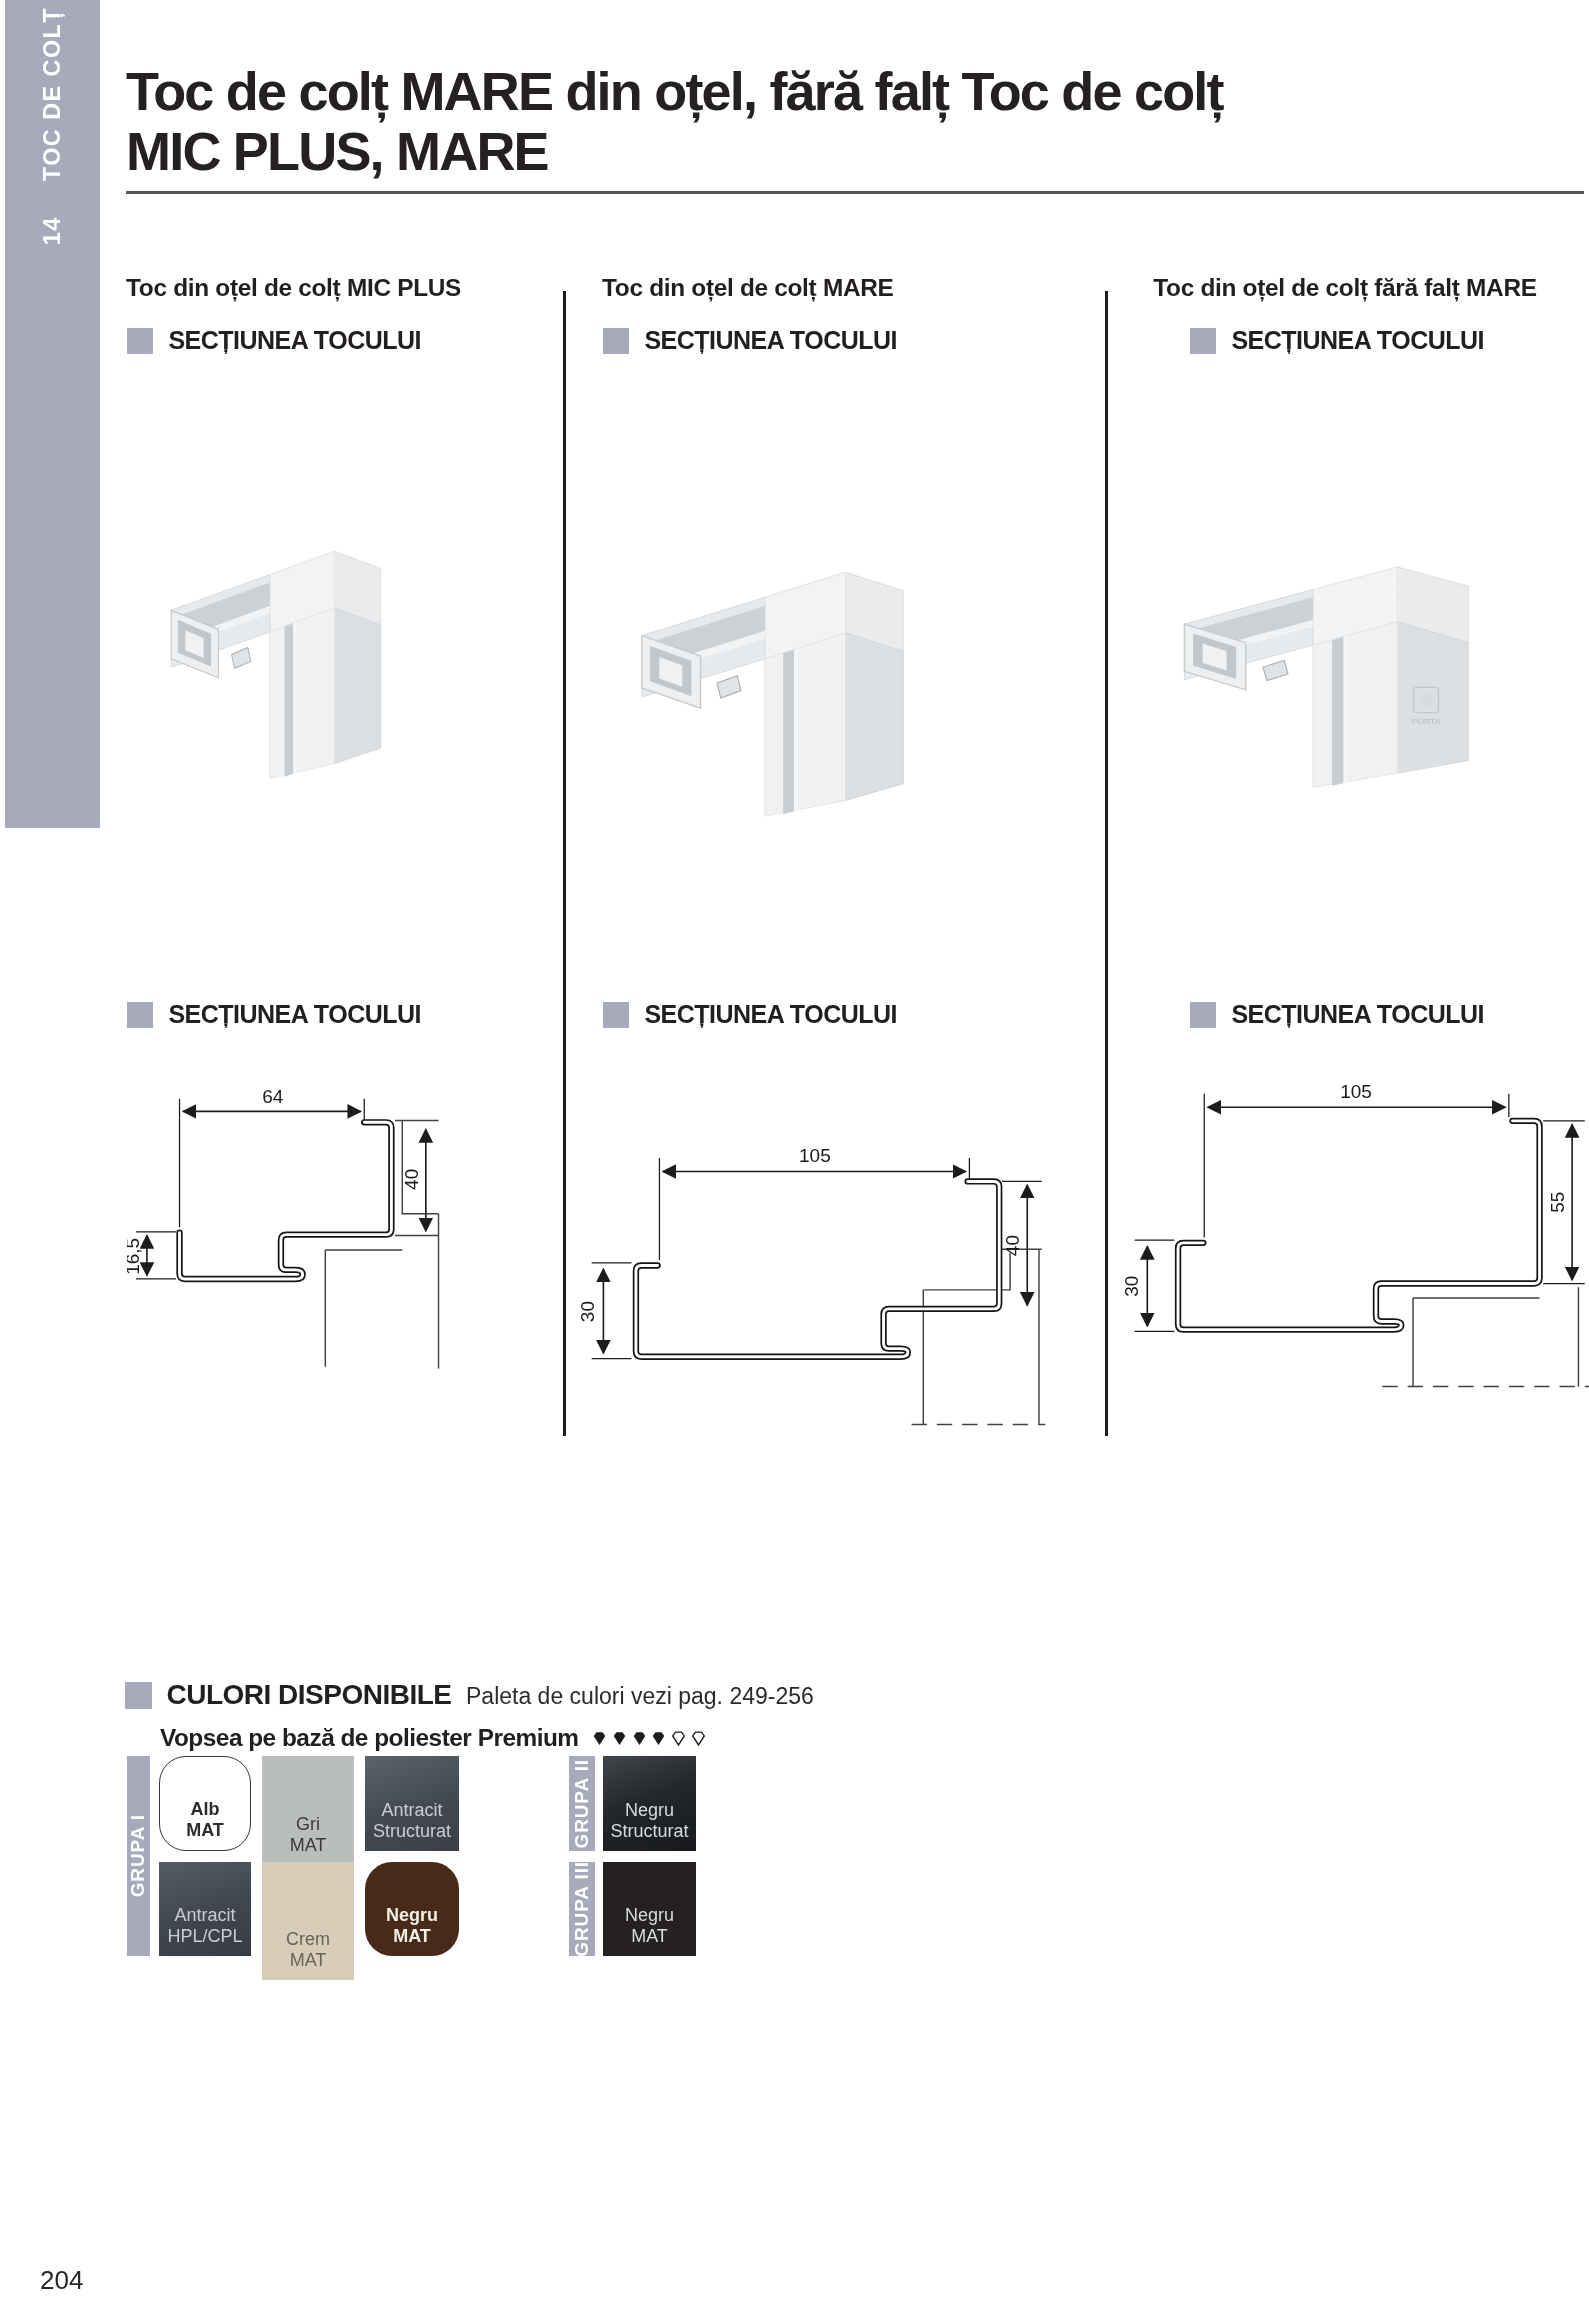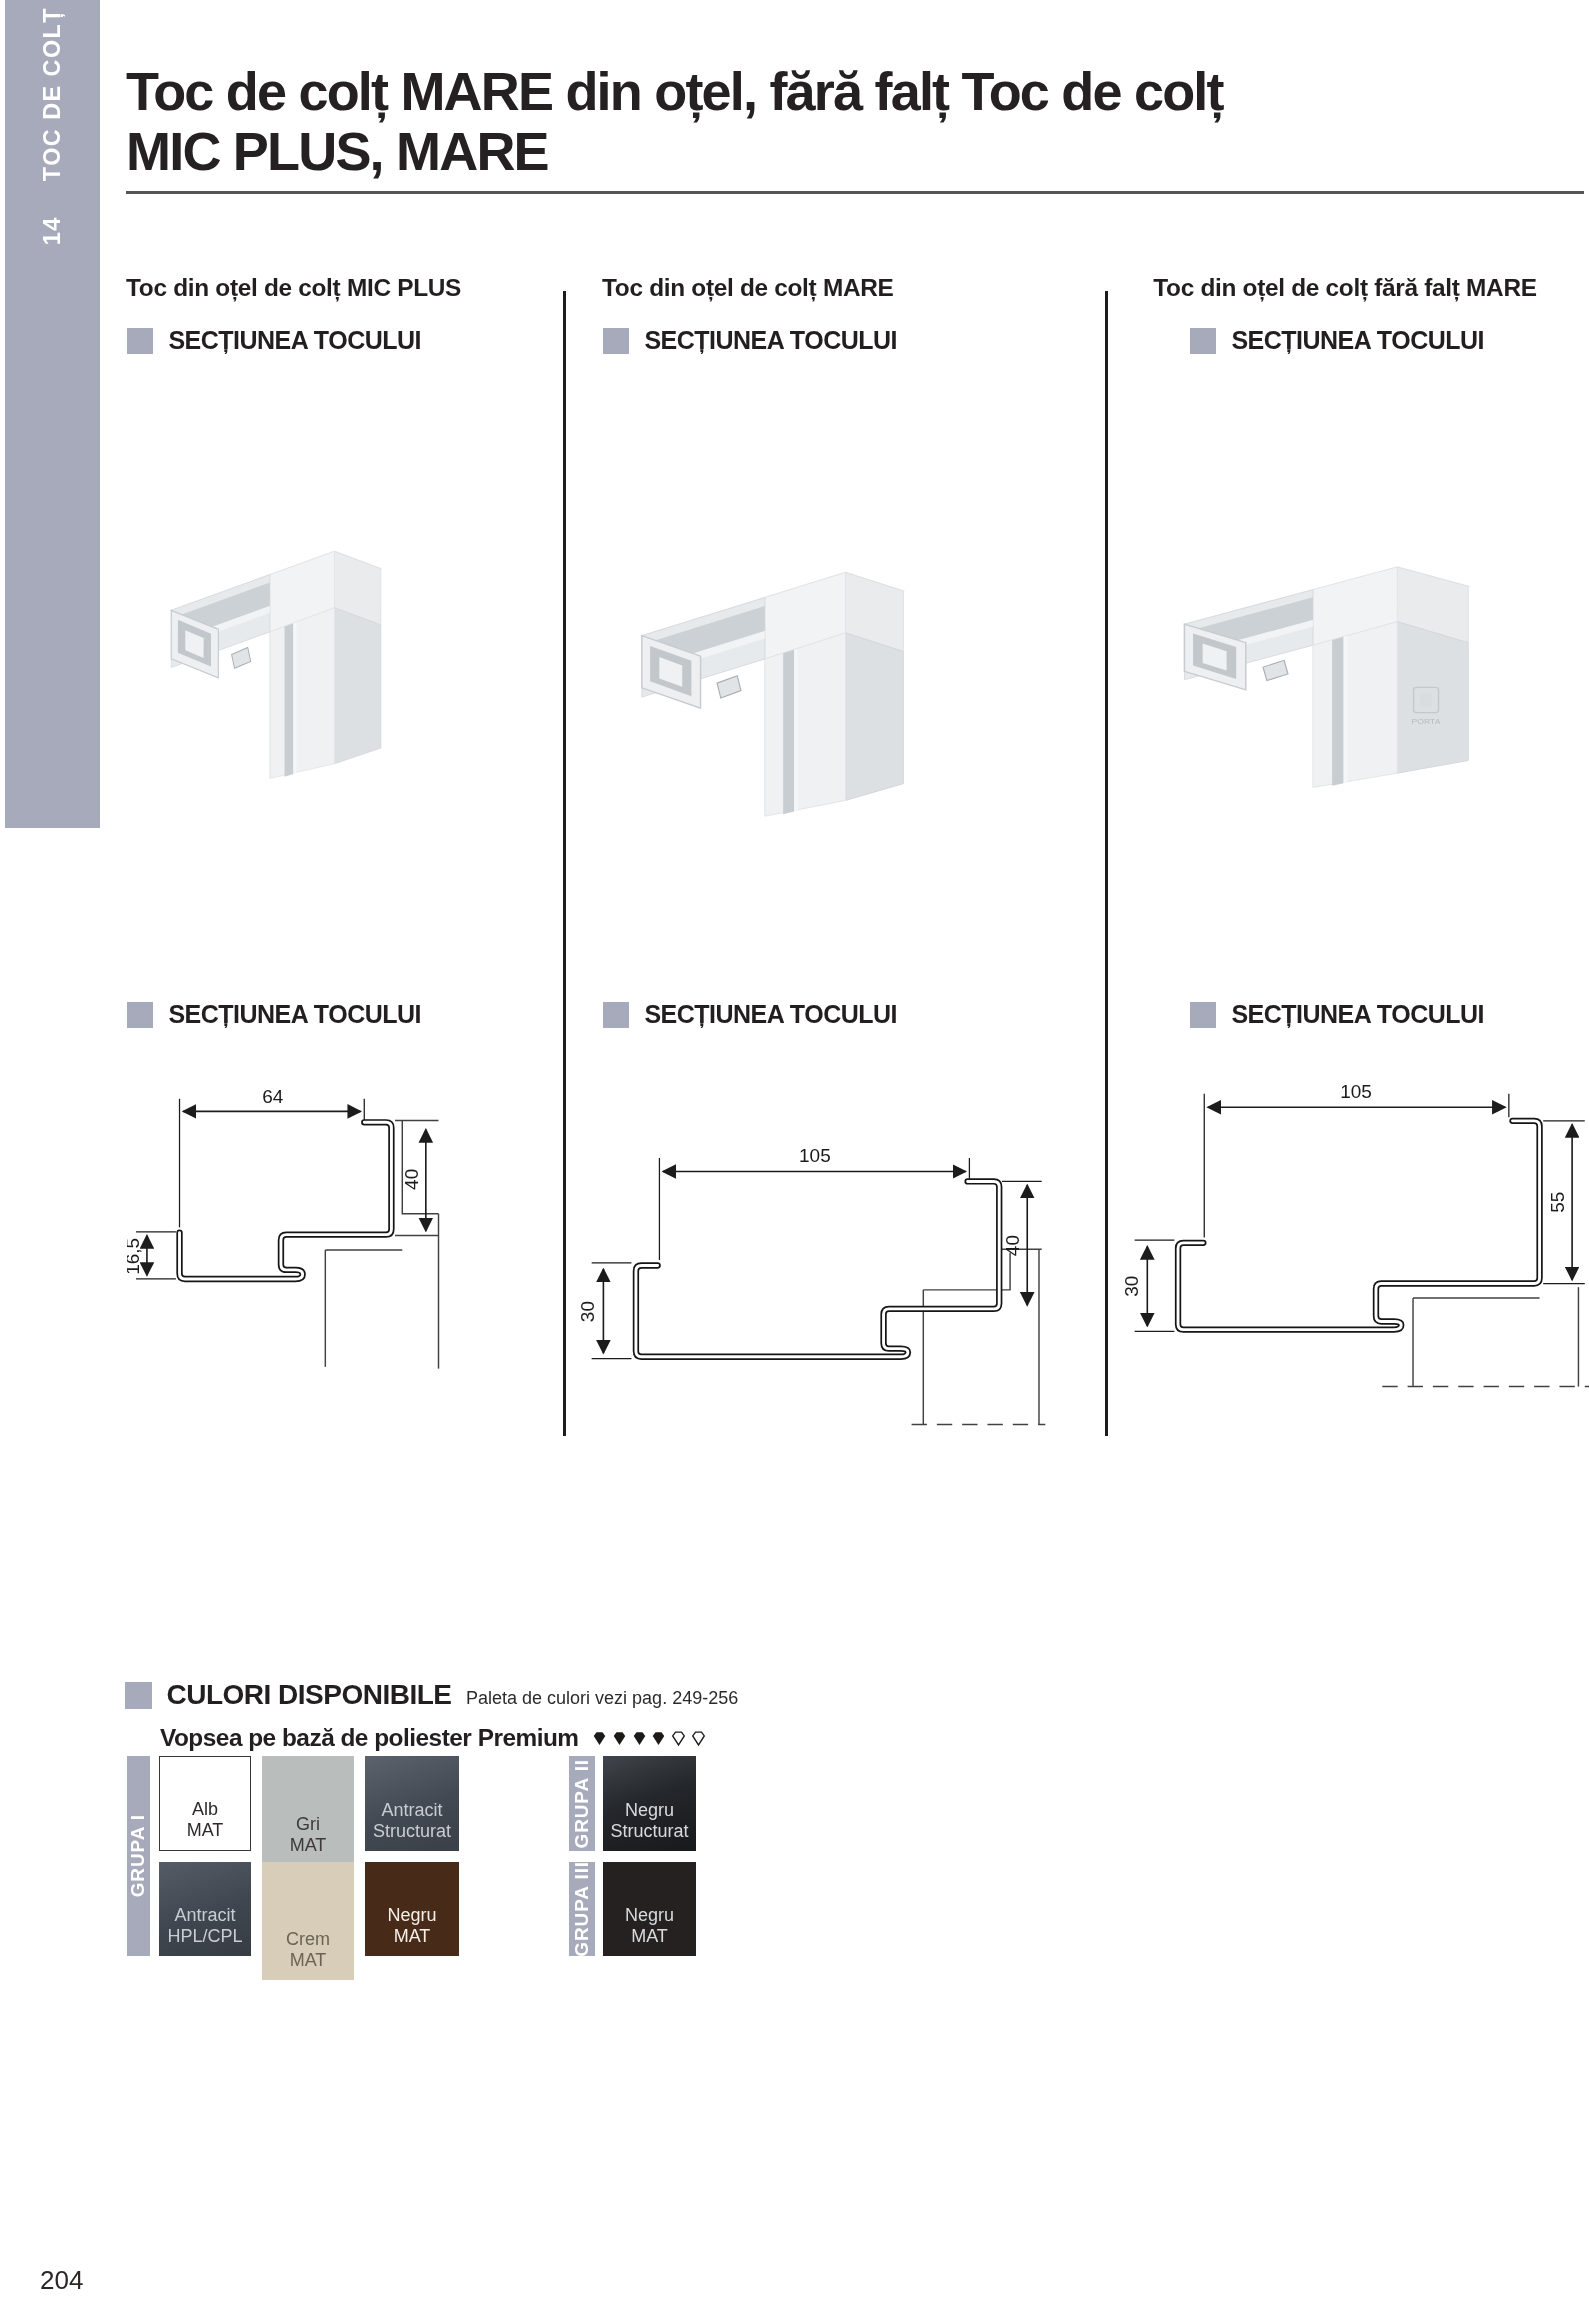--- a/index.html
+++ b/index.html
@@ -52,21 +52,21 @@
   .tl{stroke:#414141;stroke-width:1.6;fill:none;}
   .dash{stroke:#414141;stroke-width:1.6;fill:none;stroke-dasharray:17 11;}
   .ext{stroke:#1c1c1c;stroke-width:1.4;fill:none;}
   .dim{stroke:#1c1c1c;stroke-width:1.8;fill:none;}
   .dim-label{font-size:21px;fill:#1b1b1b;font-weight:500;}
 
   
   .colors-header{position:absolute;left:125px;top:1679px;display:flex;align-items:baseline;gap:14.5px;}
   .colors-square{width:27px;height:27px;background:#a6aaba;align-self:center;}
   .colors-heading{font-size:28px;font-weight:bold;letter-spacing:-0.5px;color:#231f20;white-space:nowrap;}
-  .colors-subheading{font-size:18px;color:#2b2b2b;white-space:nowrap;text-align:center;}
+  .colors-subheading{font-size:23px;color:#2b2b2b;white-space:nowrap;text-align:center;}
   .paint-line{position:absolute;left:160px;top:1724px;display:flex;align-items:center;gap:12.7px;}
   .paint-label{font-size:24.4px;font-weight:bold;letter-spacing:-0.5px;color:#231f20;white-space:nowrap;}
   .rating{display:flex;align-items:center;gap:2.7px;}
   .rating svg{display:block;}
 
   .vbar{position:absolute;background:#a6aaba;display:flex;align-items:center;justify-content:center;}
   .vbar span{writing-mode:vertical-rl;transform:rotate(180deg);color:#ffffff;font-weight:bold;
     font-size:19px;letter-spacing:0.9px;white-space:nowrap;}
   .vbar.g1{left:127px;top:1756px;width:22.6px;height:200px;}
   .vbar.g2{left:569px;top:1756px;width:26px;height:95px;}
@@ -76,21 +76,21 @@
   .swatch-fill{width:100%;height:100%;box-sizing:border-box;display:flex;flex-direction:column;
     justify-content:flex-end;align-items:center;padding-bottom:8.1px;font-size:18px;line-height:1.2;text-align:center;}
   .sw-alb{left:159px;top:1756px;width:92px;height:95px;}
   .sw-gri{left:262px;top:1756px;width:92px;height:109px;}
   .sw-astr{left:365px;top:1756px;width:94px;height:95px;}
   .sw-ahpl{left:159px;top:1862px;width:92px;height:94px;}
   .sw-crem{left:262px;top:1862px;width:92px;height:118px;}
   .sw-maro{left:365px;top:1862px;width:94px;height:94px;}
   .sw-nstr{left:603px;top:1756px;width:93px;height:95px;}
   .sw-nmat{left:603px;top:1862px;width:93px;height:94px;}
-  .sw-maro .swatch-fill,.sw-alb .swatch-fill{font-weight:normal;}
+  .sw-maro .swatch-fill,.sw-alb .swatch-fill{font-weight:bold;border-radius:27px;}
 
   .page-number{position:absolute;left:40px;top:2265px;font-size:26px;font-weight:normal;color:#2b2727;}
 </style>
 </head>
 <body>
 
 <div class="page">
 
   <aside class="sidebar">
     <div class="side-vtext">

